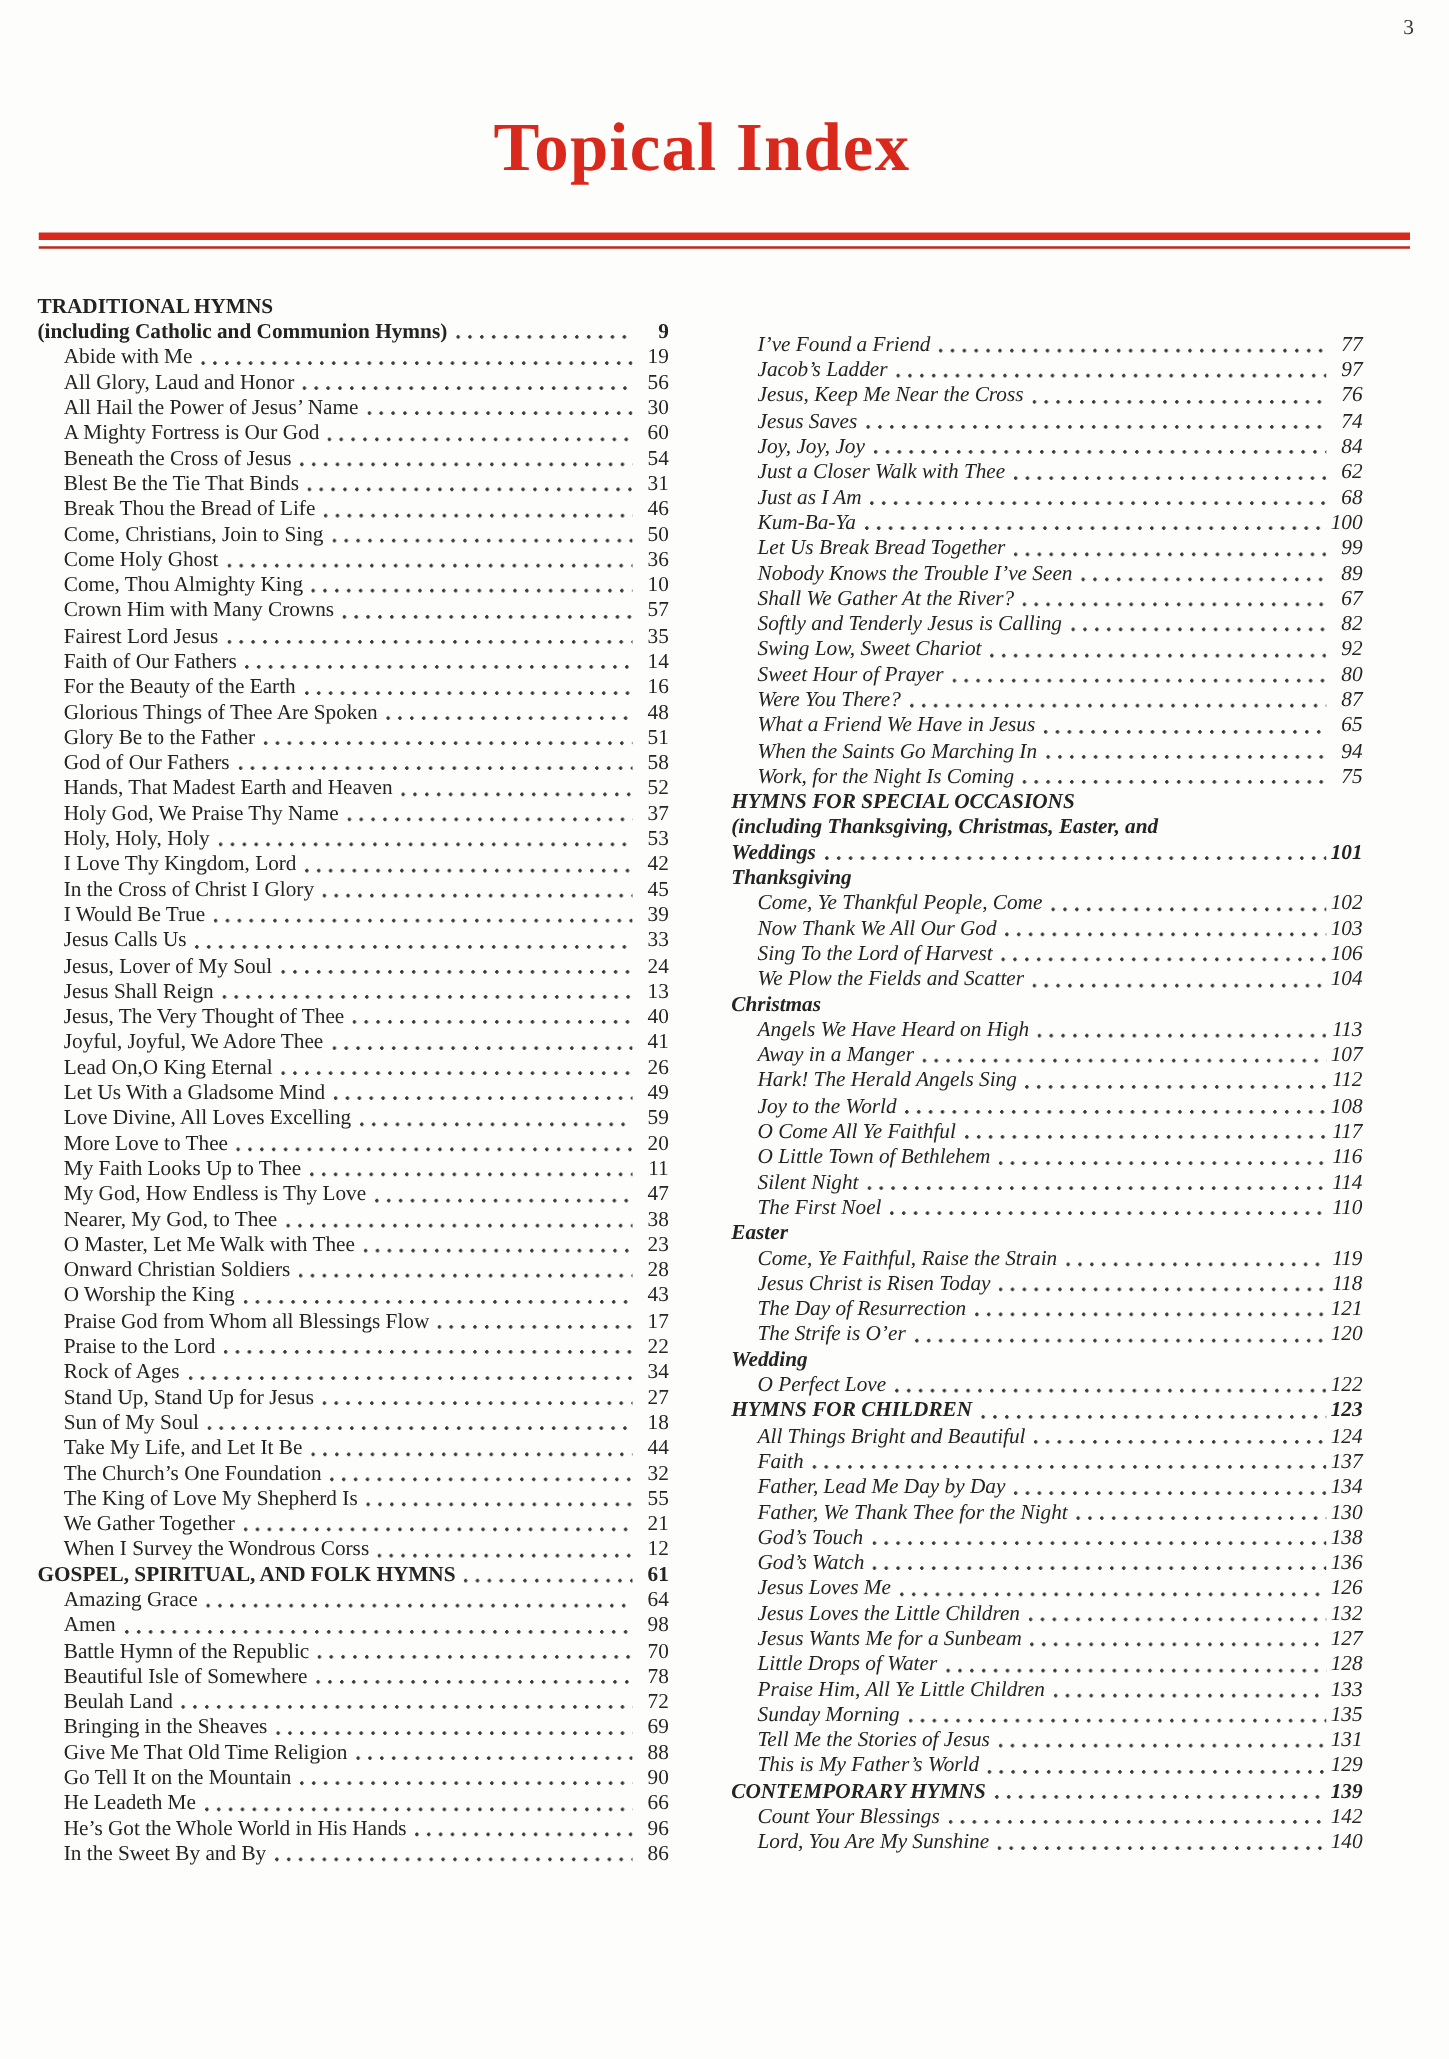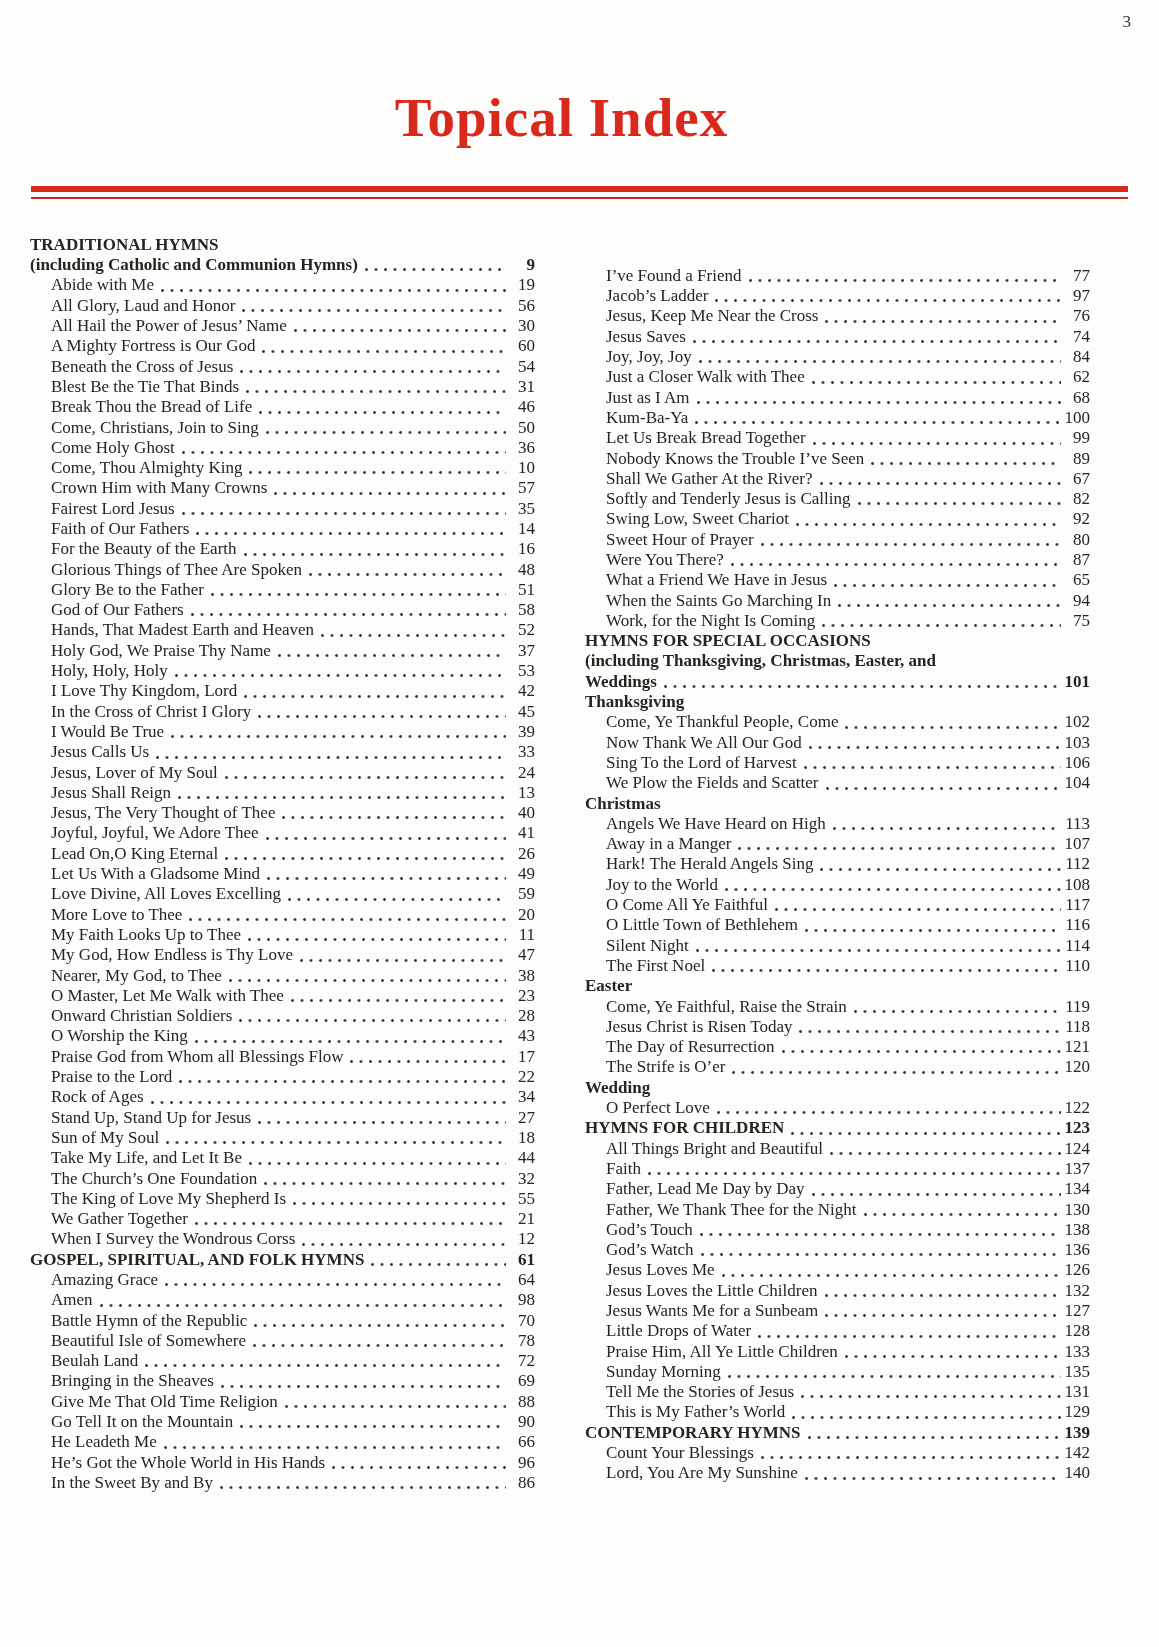--- a/index.html
+++ b/index.html
@@ -32,21 +32,21 @@
   }
   .columns{
     display:flex;
     margin:36px 0 0 30px;
   }
   .col{
     width:505px;
     font-size:17px;
     line-height:20.3px;
   }
-  .col-right{margin-left:50px;padding-top:31px;}
+  .col-right{margin-left:50px;padding-top:31px;font-style:italic;}
   .row{display:flex;align-items:baseline;}
   .row .t{white-space:nowrap;}
   .indent .t{padding-left:21px;}
   .section{font-weight:bold;align-items:flex-end;}
   .leader{
     flex:1 1 auto;
     min-width:12px;
     height:3px;
     align-self:flex-end;
     margin:0 3px 4px 7px;

